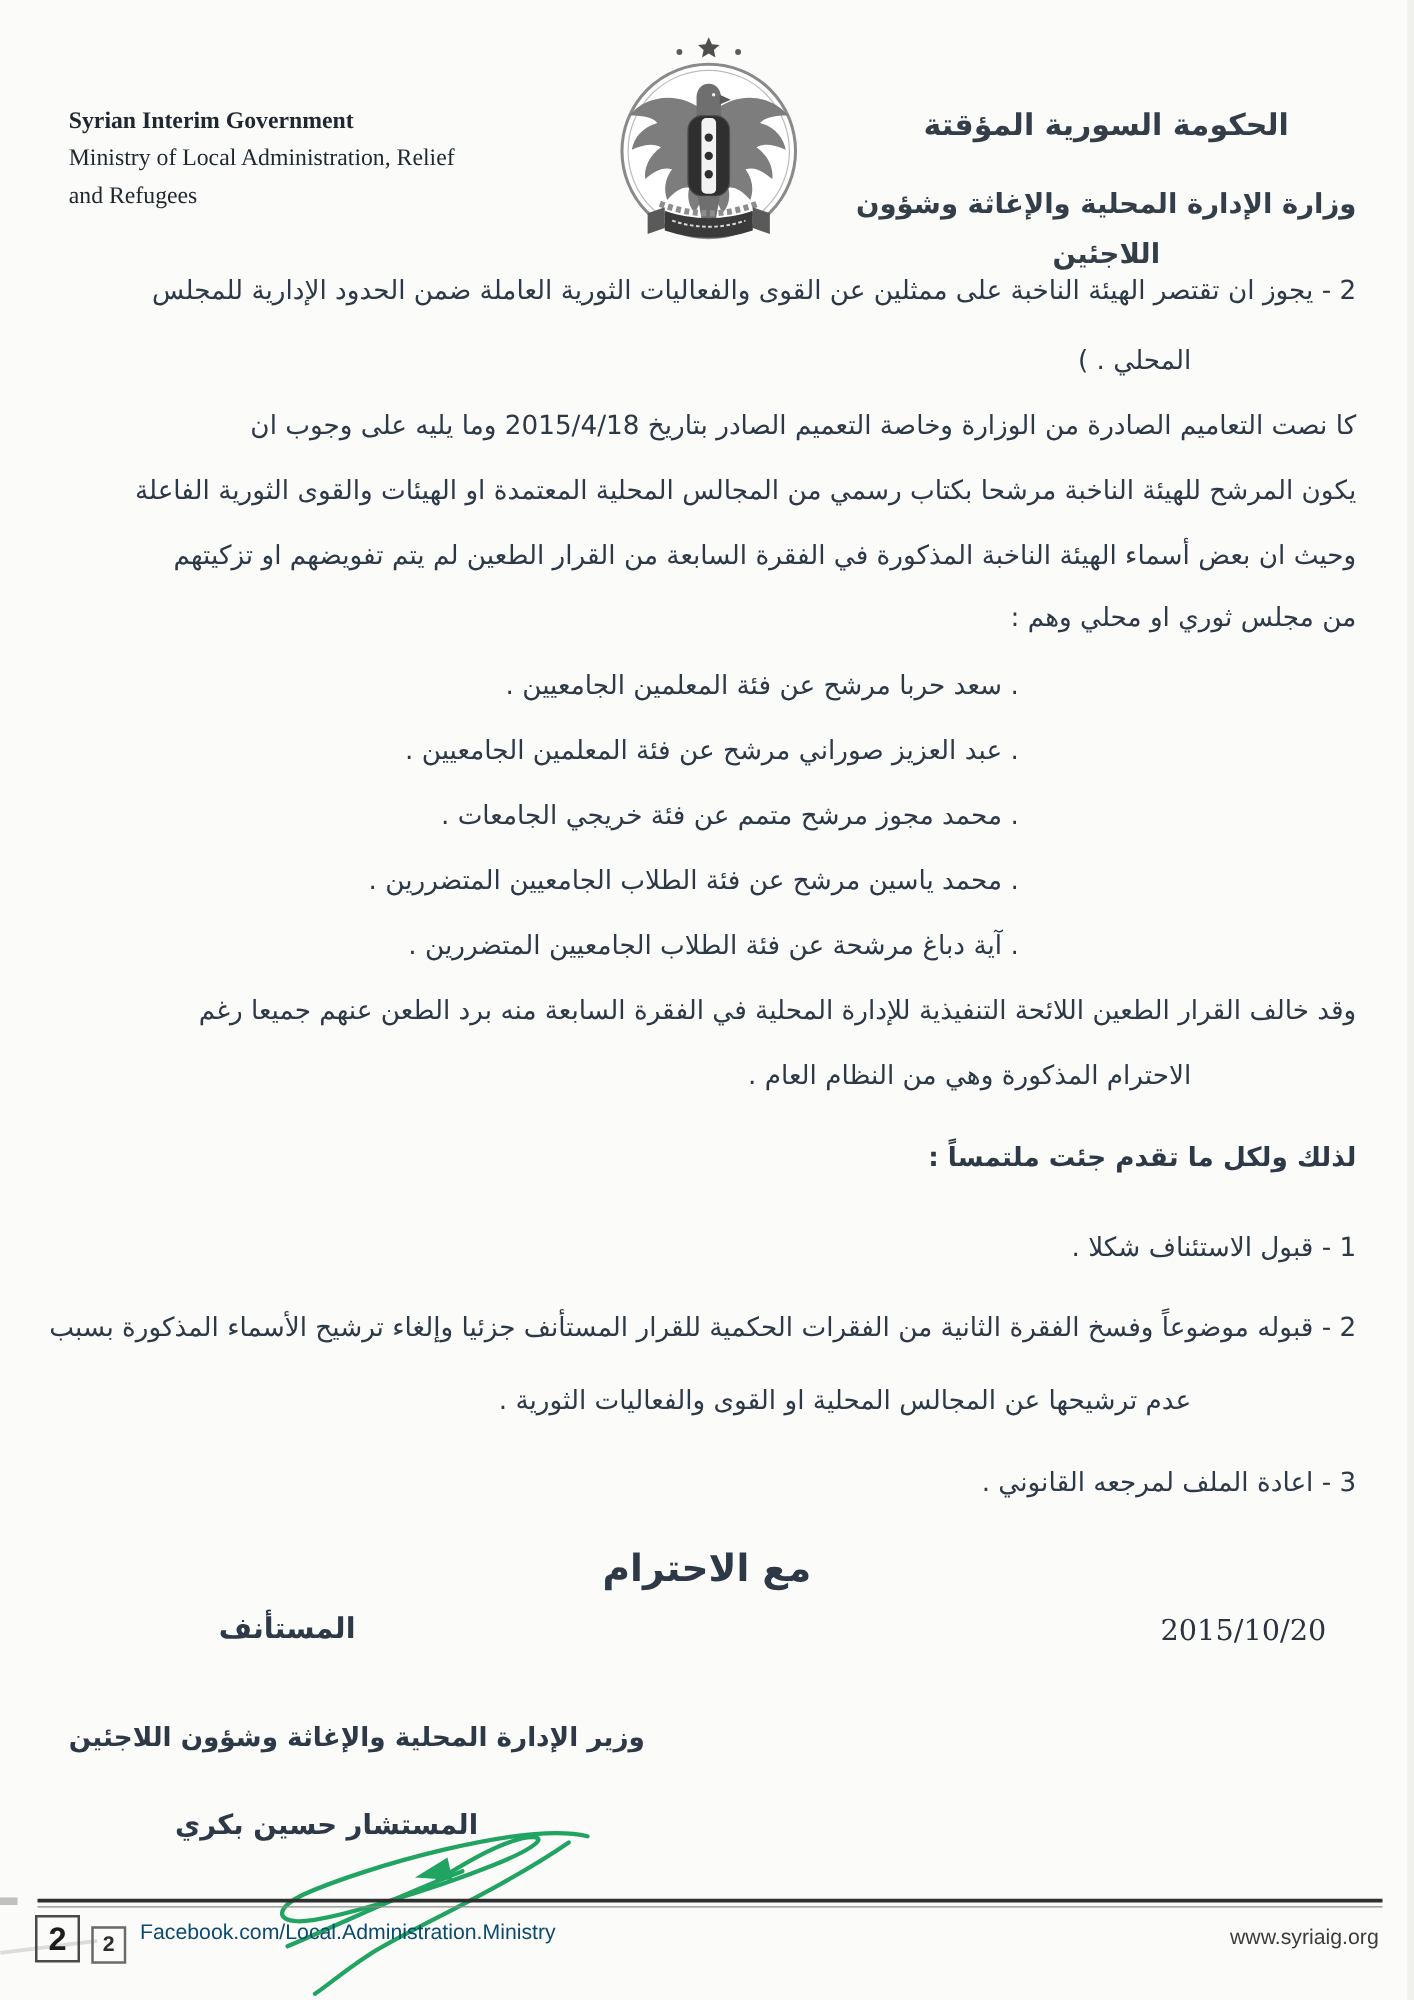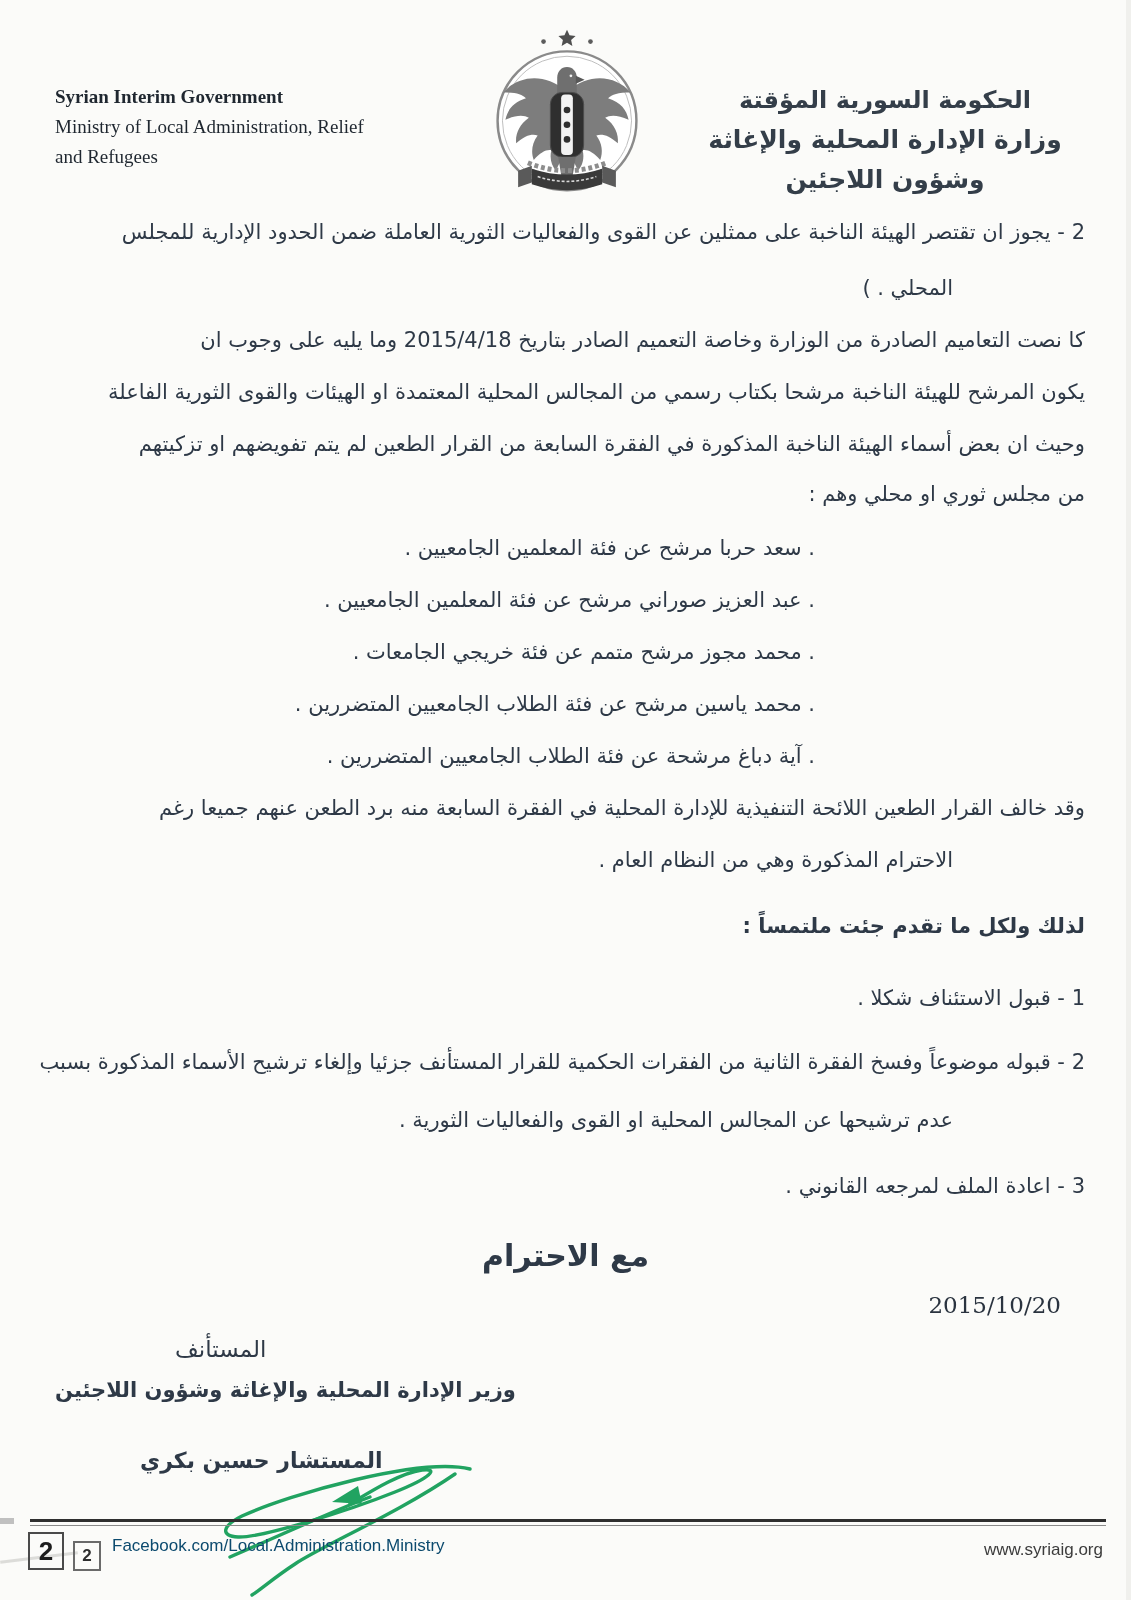--- a/index.html
+++ b/index.html
@@ -26,34 +26,34 @@
     font-family:Liberation Serif, serif;
     font-size:19px;line-height:30px;color:#1f2730;
   }
   .header-en .l1{font-weight:bold;}
   .header-ar{
     position:absolute;right:36px;top:80px;width:420px;
     direction:rtl;text-align:center;
     color:#343e49;line-height:40px;
   }
   .header-ar .l1{font-size:24px;font-weight:bold;}
-  .header-ar .l2{font-size:25px;font-weight:bold;}
+  .header-ar .l2{font-size:22px;font-weight:bold;margin-top:24px;}
   .emblem{position:absolute;left:487px;top:24px;width:160px;height:176px;}
 
   
   .line{
     position:absolute;direction:rtl;white-space:nowrap;
     font-size:21px;color:var(--ink);
   }
   .kind-margin   {right:46px;}
   .kind-hanging  {right:178px;}
   .kind-list     {right:316px;}
   .kind-heading  {right:46px;font-weight:bold;}
   .kind-center-bold{left:0;right:0;text-align:center;font-weight:bold;font-size:30px;}
-  .kind-appellant{left:175px;font-weight:normal;font-size:23px;margin-top:46px;}
+  .kind-appellant{left:175px;font-weight:bold;font-size:23px;}
   .kind-date     {right:70px;direction:ltr;font-family:"DejaVu Serif",serif;font-size:23px;color:#2a333f;}
   .kind-minister {left:55px;font-weight:bold;font-size:21px;}
   .kind-counselor{left:140px;font-weight:bold;font-size:22px;}
 
   
   .signature{position:absolute;left:200px;top:1452px;width:300px;height:148px;pointer-events:none;}
 
   
   .footer-rule-thick{position:absolute;left:30px;top:1519px;width:1076px;height:3px;background:#2f2f2f;}
   .footer-rule-thin {position:absolute;left:30px;top:1525px;width:1076px;height:1px;background:#8a8a8a;}

